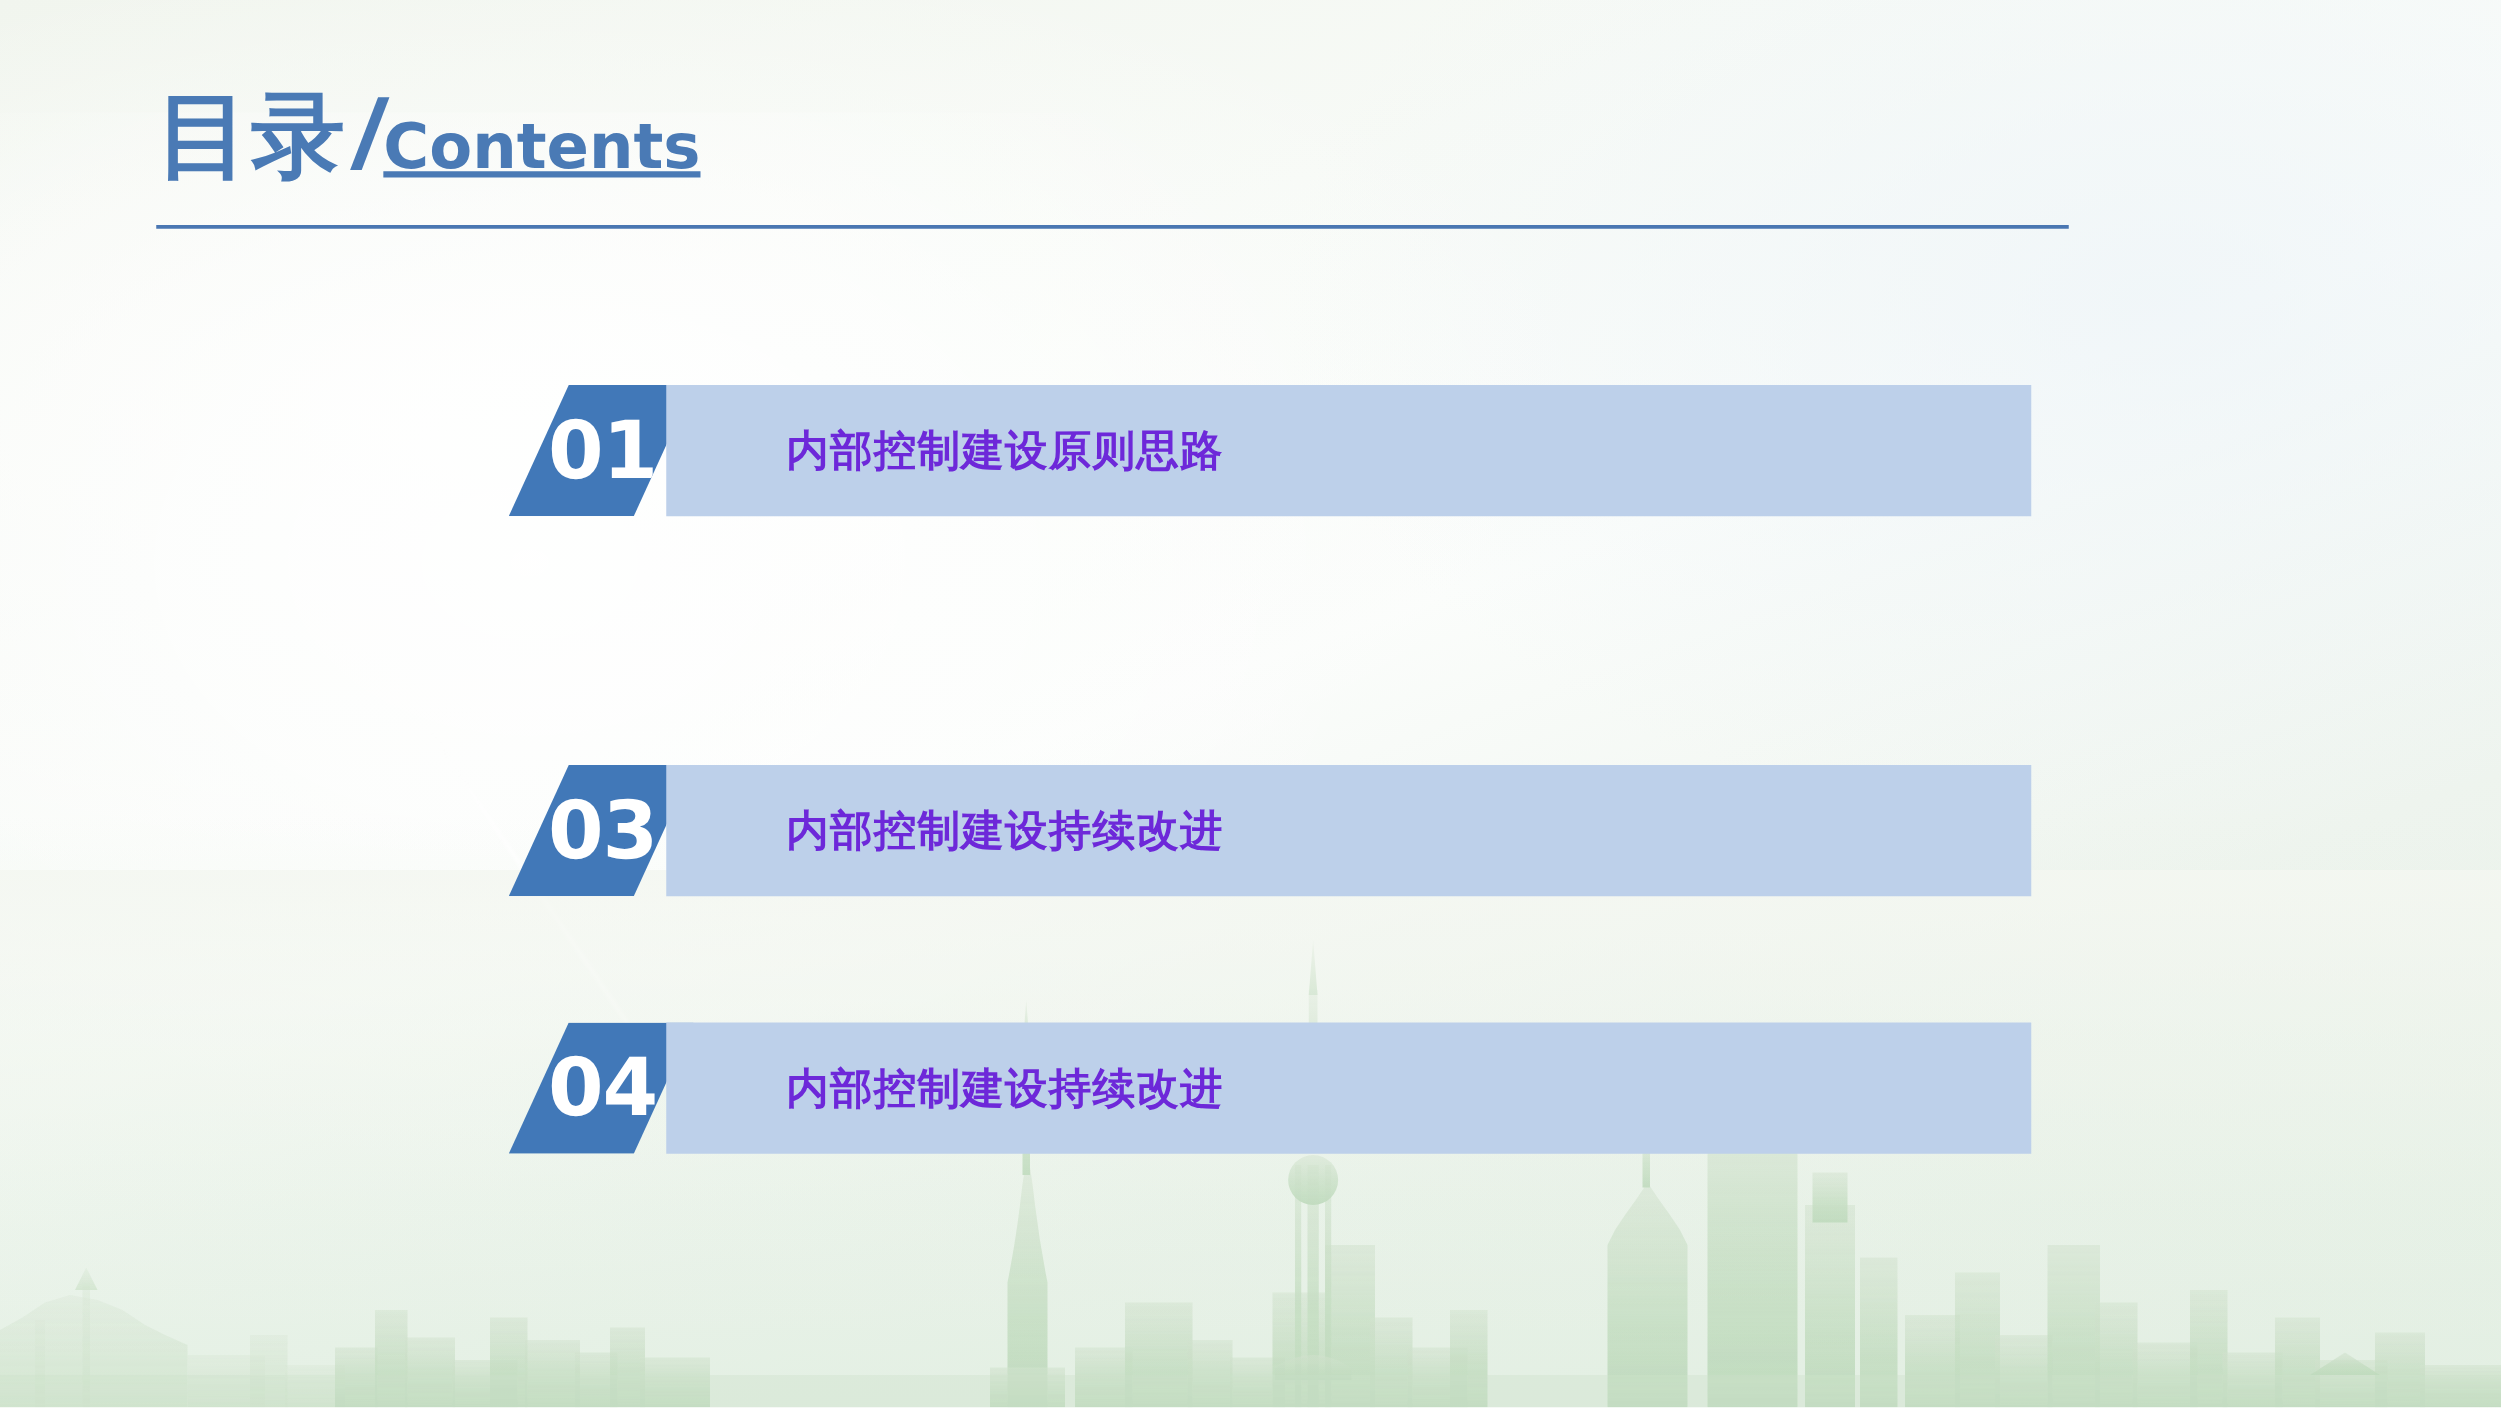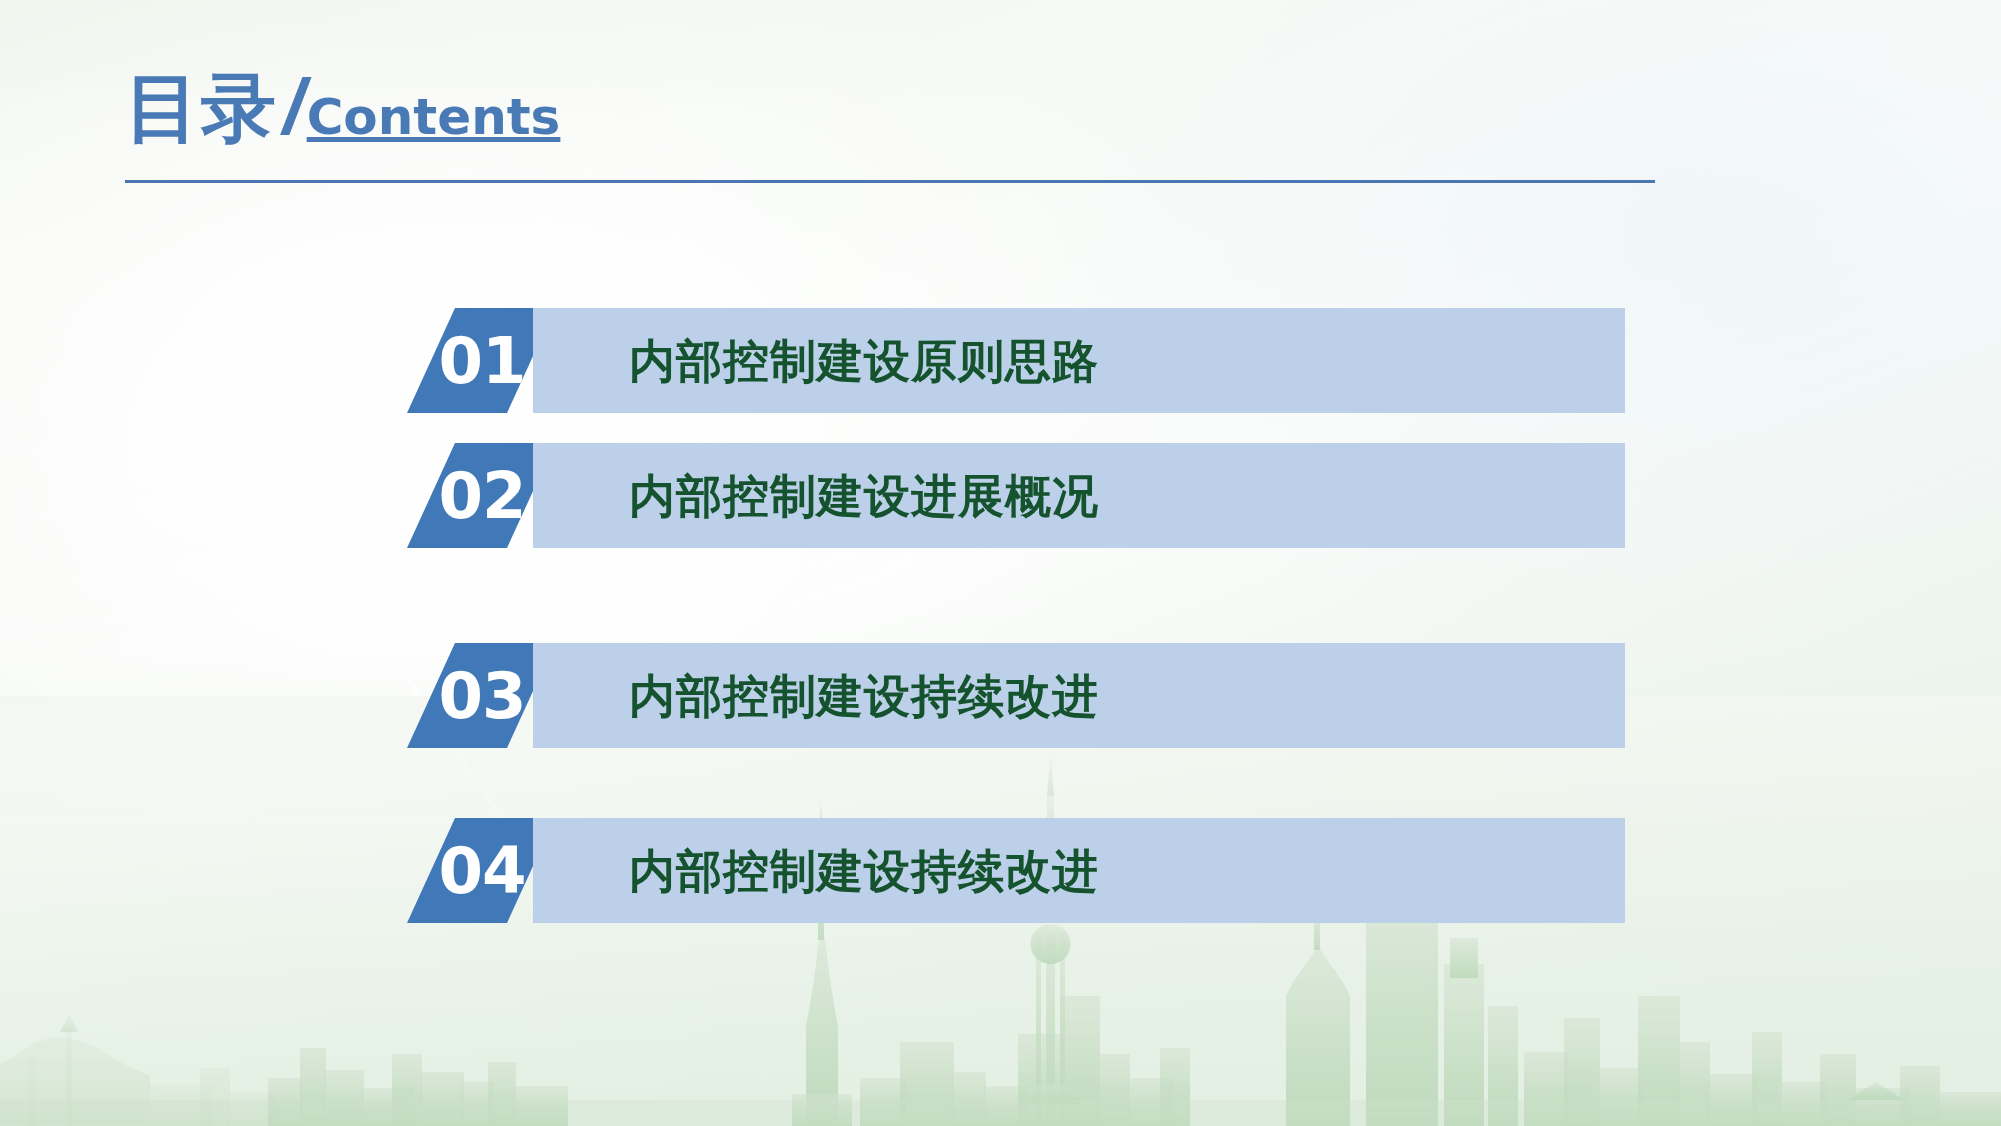--- a/index.html
+++ b/index.html
@@ -169,23 +169,23 @@
     height: 105px;
     margin-left: -22px;
     background: #bdd0ea;
     clip-path: polygon(48px 0, 100%, 100% 0, calc(100% - 48px) 100%, 0 100%);
     display: flex;
     align-items: center;
     flex: none;
   }
   .label-chip span {
     font-family: "DejaVu Sans", "Liberation Sans", sans-serif;
-    font-size: 46px;
-    font-weight: 700;
-    color: #14532d;
+    font-size: 34px;
+    font-weight: 700;
+    color: #6d28d9;
     letter-spacing: 1px;
     padding-left: 96px;
     line-height: 1;
     white-space: nowrap;
   }
 </style>
 </head>
 <body>
 
 <div class="slide">
@@ -312,30 +312,22 @@
 
     <div class="toc-item" style="left:407px; top:308px;">
       <div class="num-chip">
         <span>01</span>
       </div>
       <div class="label-chip" style="width:1092px;">
         <span>内部控制建设原则思路</span>
       </div>
     </div>
 
-    <div class="toc-item" style="left:407px; top:443px;">
-      <div class="num-chip">
-        <span>02</span>
-      </div>
-      <div class="label-chip" style="width:1092px;">
-        <span>内部控制建设进展概况</span>
-      </div>
-    </div>
-
-    <div class="toc-item" style="left:407px; top:643px;">
+
+    <div class="toc-item" style="left:407px; top:612px;">
       <div class="num-chip">
         <span>03</span>
       </div>
       <div class="label-chip" style="width:1092px;">
         <span>内部控制建设持续改进</span>
       </div>
     </div>
 
     <div class="toc-item" style="left:407px; top:818px;">
       <div class="num-chip">

